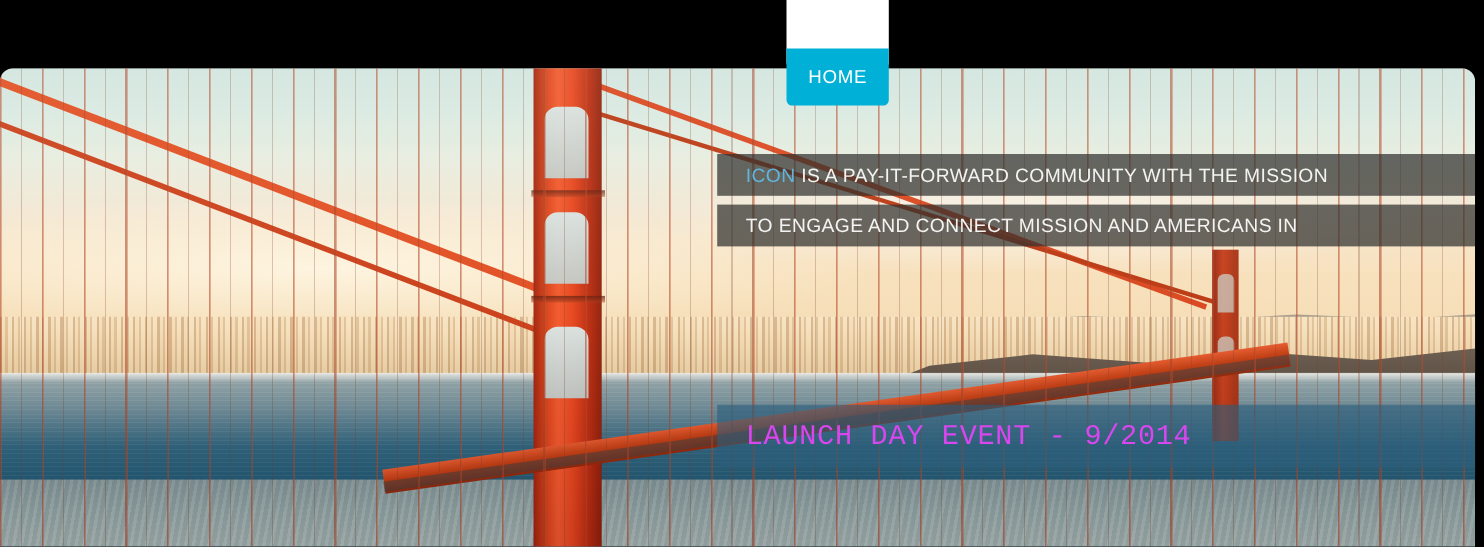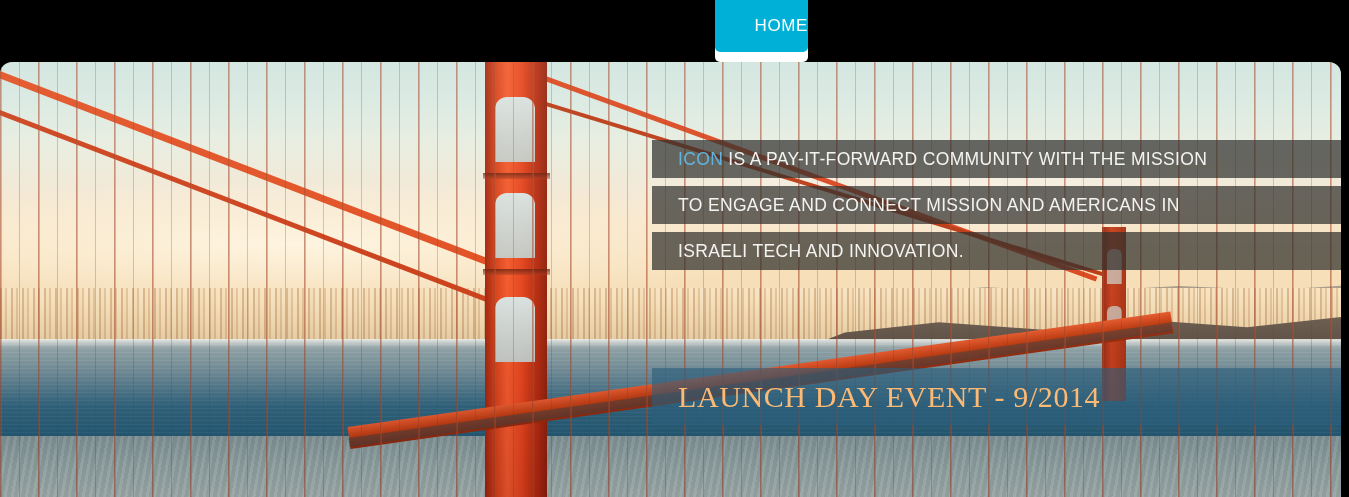--- a/index.html
+++ b/index.html
@@ -17,21 +17,21 @@
   #tab-home {
     position:absolute; left:715px; top:0; width:93px; height:62px;
     border-radius:0 0 5px 5px;
     background:#ffffff;
     display:flex; align-items:flex-start; justify-content:center;
   }
   #tab-home-inner {
     width:93px; height:52px;
     background:#00b0d6;
     border-radius:0 0 5px 5px;
-    display:flex; align-items:center; justify-content:flex-end;
+    display:flex; align-items:center; justify-content:center;margin-top:44px;
   }
   #tab-home-label {
     color:#ffffff; font-size:17px; letter-spacing:.6px;
     font-family:"Liberation Sans", sans-serif;
   }
 
   
   #hero {
     position:absolute; left:0; top:62px; width:1341px; height:435px;
     border-radius:12px 12px 0 0;
@@ -202,22 +202,22 @@
   }
   .brand { color:#62b4dc; }
 
   
   #event-banner {
     position:absolute; left:652px; top:306px; width:689px; height:57px;
     background:rgba(44,94,122,.62);
     display:flex; align-items:center; padding-left:26px; z-index:20;
   }
   #event-banner-text {
-    color:#fdba74; font-size:30px; letter-spacing:.6px;
-    font-family:Liberation Serif, serif; white-space:nowrap;
+    color:#d946ef; font-size:26px; letter-spacing:.6px;
+    font-family:Liberation Mono, monospace; white-space:nowrap;
   }
 </style>
 </head>
 <body>
 
 <div id="stage">
 
   <div id="hero">
 
     <div id="photo">
@@ -258,23 +258,20 @@
       <div class="warm-wash"></div>
     </div>
 
     <div id="mission">
       <div class="band">
         <span class="band-text"><span class="brand">ICON</span><span> IS A PAY-IT-FORWARD COMMUNITY WITH THE MISSION</span></span>
       </div>
       <div class="band">
         <span class="band-text">TO ENGAGE AND CONNECT MISSION AND AMERICANS IN</span>
       </div>
-      <div class="band">
-        <span class="band-text">ISRAELI TECH AND INNOVATION.</span>
-      </div>
     </div>
 
     <div id="event-banner">
       <span id="event-banner-text">LAUNCH DAY EVENT - 9/2014</span>
     </div>
 
   </div>
 
   <div id="nav">
     <div id="tab-home">

